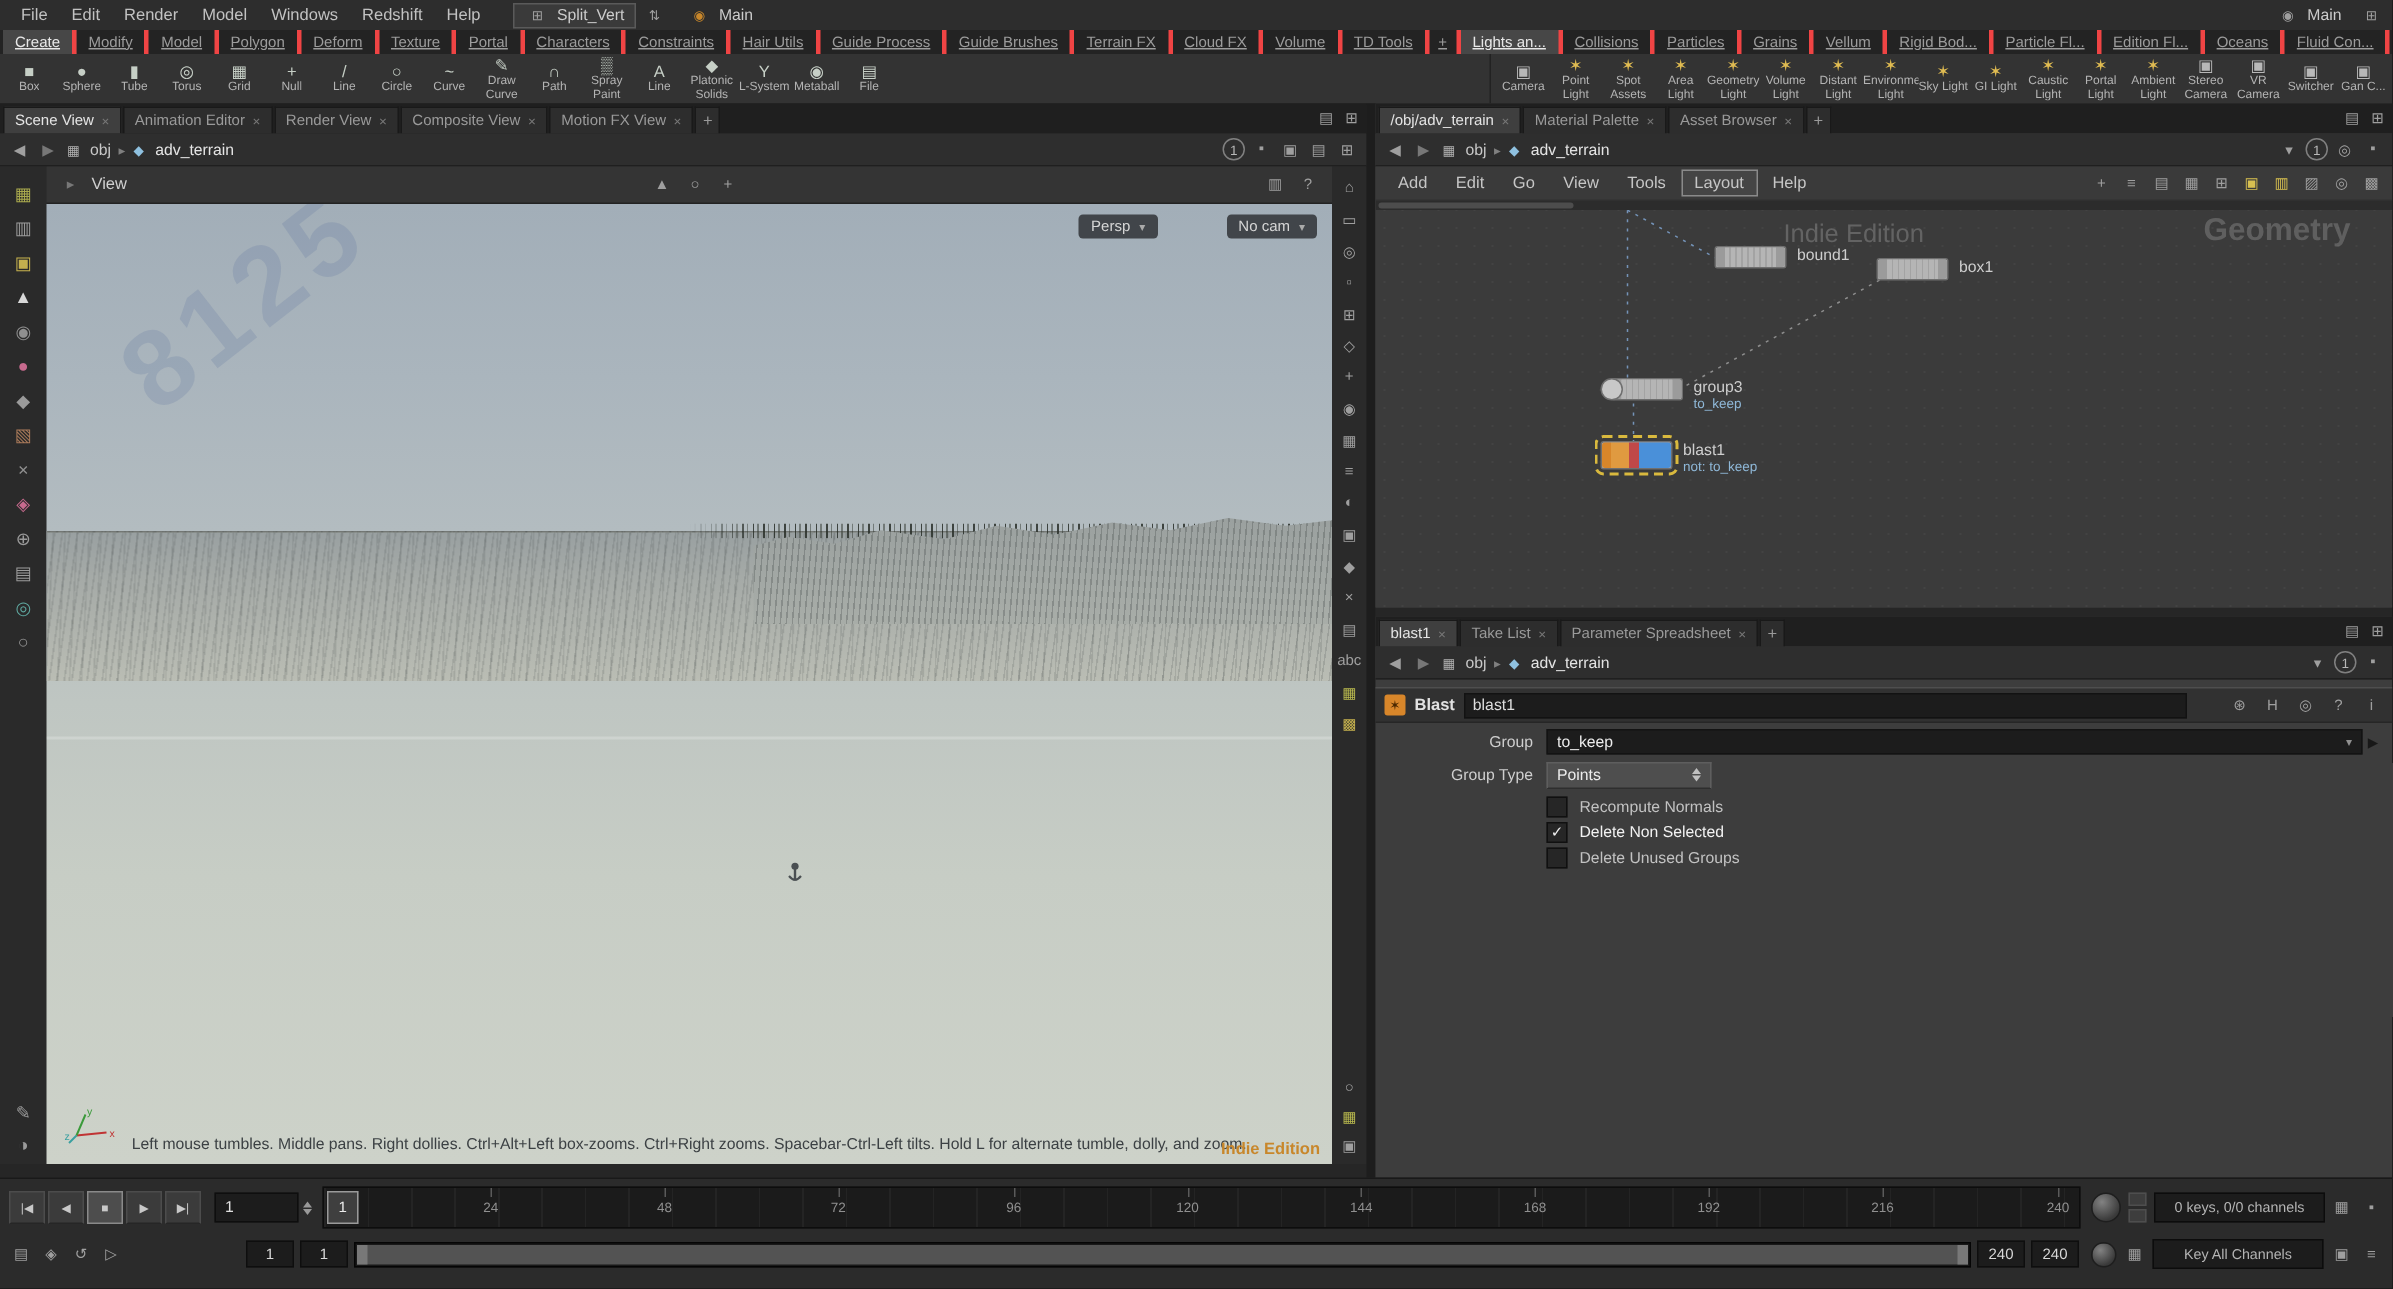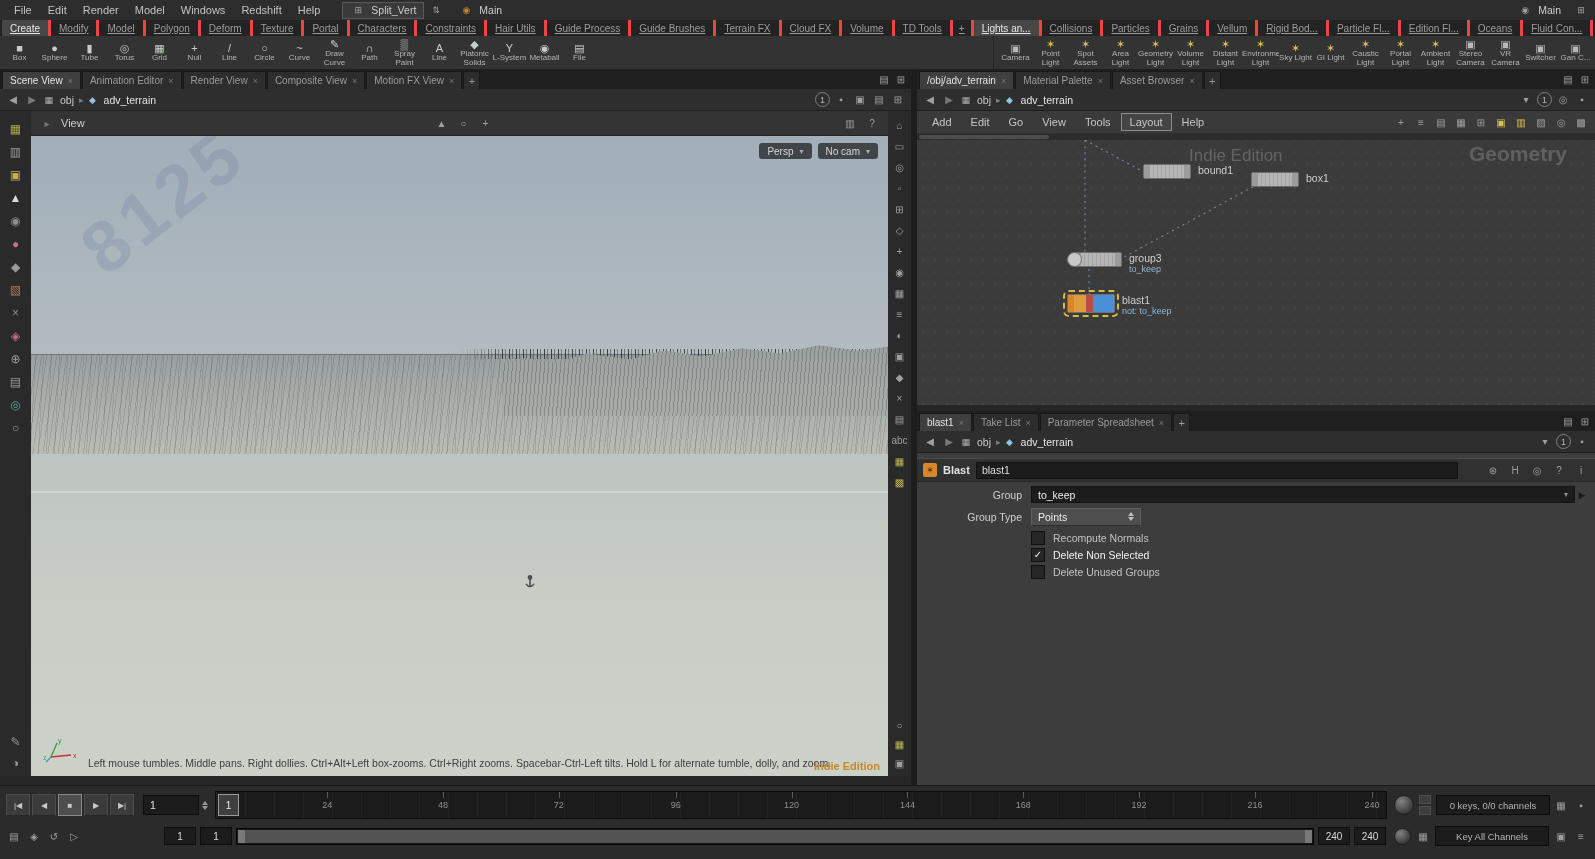--- a/index.html
+++ b/index.html
@@ -75,21 +75,21 @@
     background:repeating-linear-gradient(90deg, rgba(40,46,40,.85) 0 1px, rgba(0,0,0,0) 1px 3px, rgba(50,56,48,.5) 3px 4px, rgba(0,0,0,0) 4px 7px);
     -webkit-mask-image:linear-gradient(90deg,transparent 0,#000 10%);mask-image:linear-gradient(90deg,transparent 0,#000 10%);}
   .terrain::after{content:"";position:absolute;right:0;top:-13px;width:45%;height:75%;
     clip-path:polygon(0 30%,6% 22%,14% 28%,22% 16%,33% 24%,42% 12%,52% 20%,62% 9%,72% 16%,82% 5%,92% 12%,100% 7%,100% 100%,0 100%);
     background:
       repeating-linear-gradient(95deg, rgba(55,61,61,.28) 0 1px, rgba(0,0,0,0) 1px 4px),
       linear-gradient(180deg,#9aa09f,#a8ada8);}
   .vp-streak{position:absolute;left:0;right:0;top:55.5%;height:2px;background:rgba(255,255,255,.22);}
   .pivot{position:absolute;left:57.5%;top:68.5%;}
   .vp-badges{position:absolute;top:7px;right:10px;display:flex;gap:6px;}
-  .badge{background:rgba(56,60,64,.92);color:#d6d6d6;border-radius:3px;height:16px;display:flex;align-items:center;gap:6px;padding:0 8px;font-size:10px;}
+  .badge{background:rgba(56,60,64,.92);color:#d6d6d6;border-radius:3px;height:16px;display:flex;align-items:center;gap:6px;padding:0 8px;font-size:10px;margin-left:40px;}
   .badge .caret{font-size:8px;color:#aaa;}
   .help-line{position:absolute;left:0;right:0;bottom:7px;text-align:center;font-size:10.5px;color:#3c4144;}
   .indie-mark{position:absolute;right:8px;bottom:4px;color:#c8872b;font-size:11px;font-weight:bold;}
   .axis{position:absolute;left:12px;bottom:12px;}
 
   
   .right-col{position:absolute;top:69px;left:917px;right:0;bottom:73px;background:#262626;}
 
   
   .network-pane{position:absolute;top:0;left:0;right:0;height:336px;background:#3b3b3b;display:flex;flex-direction:column;}

